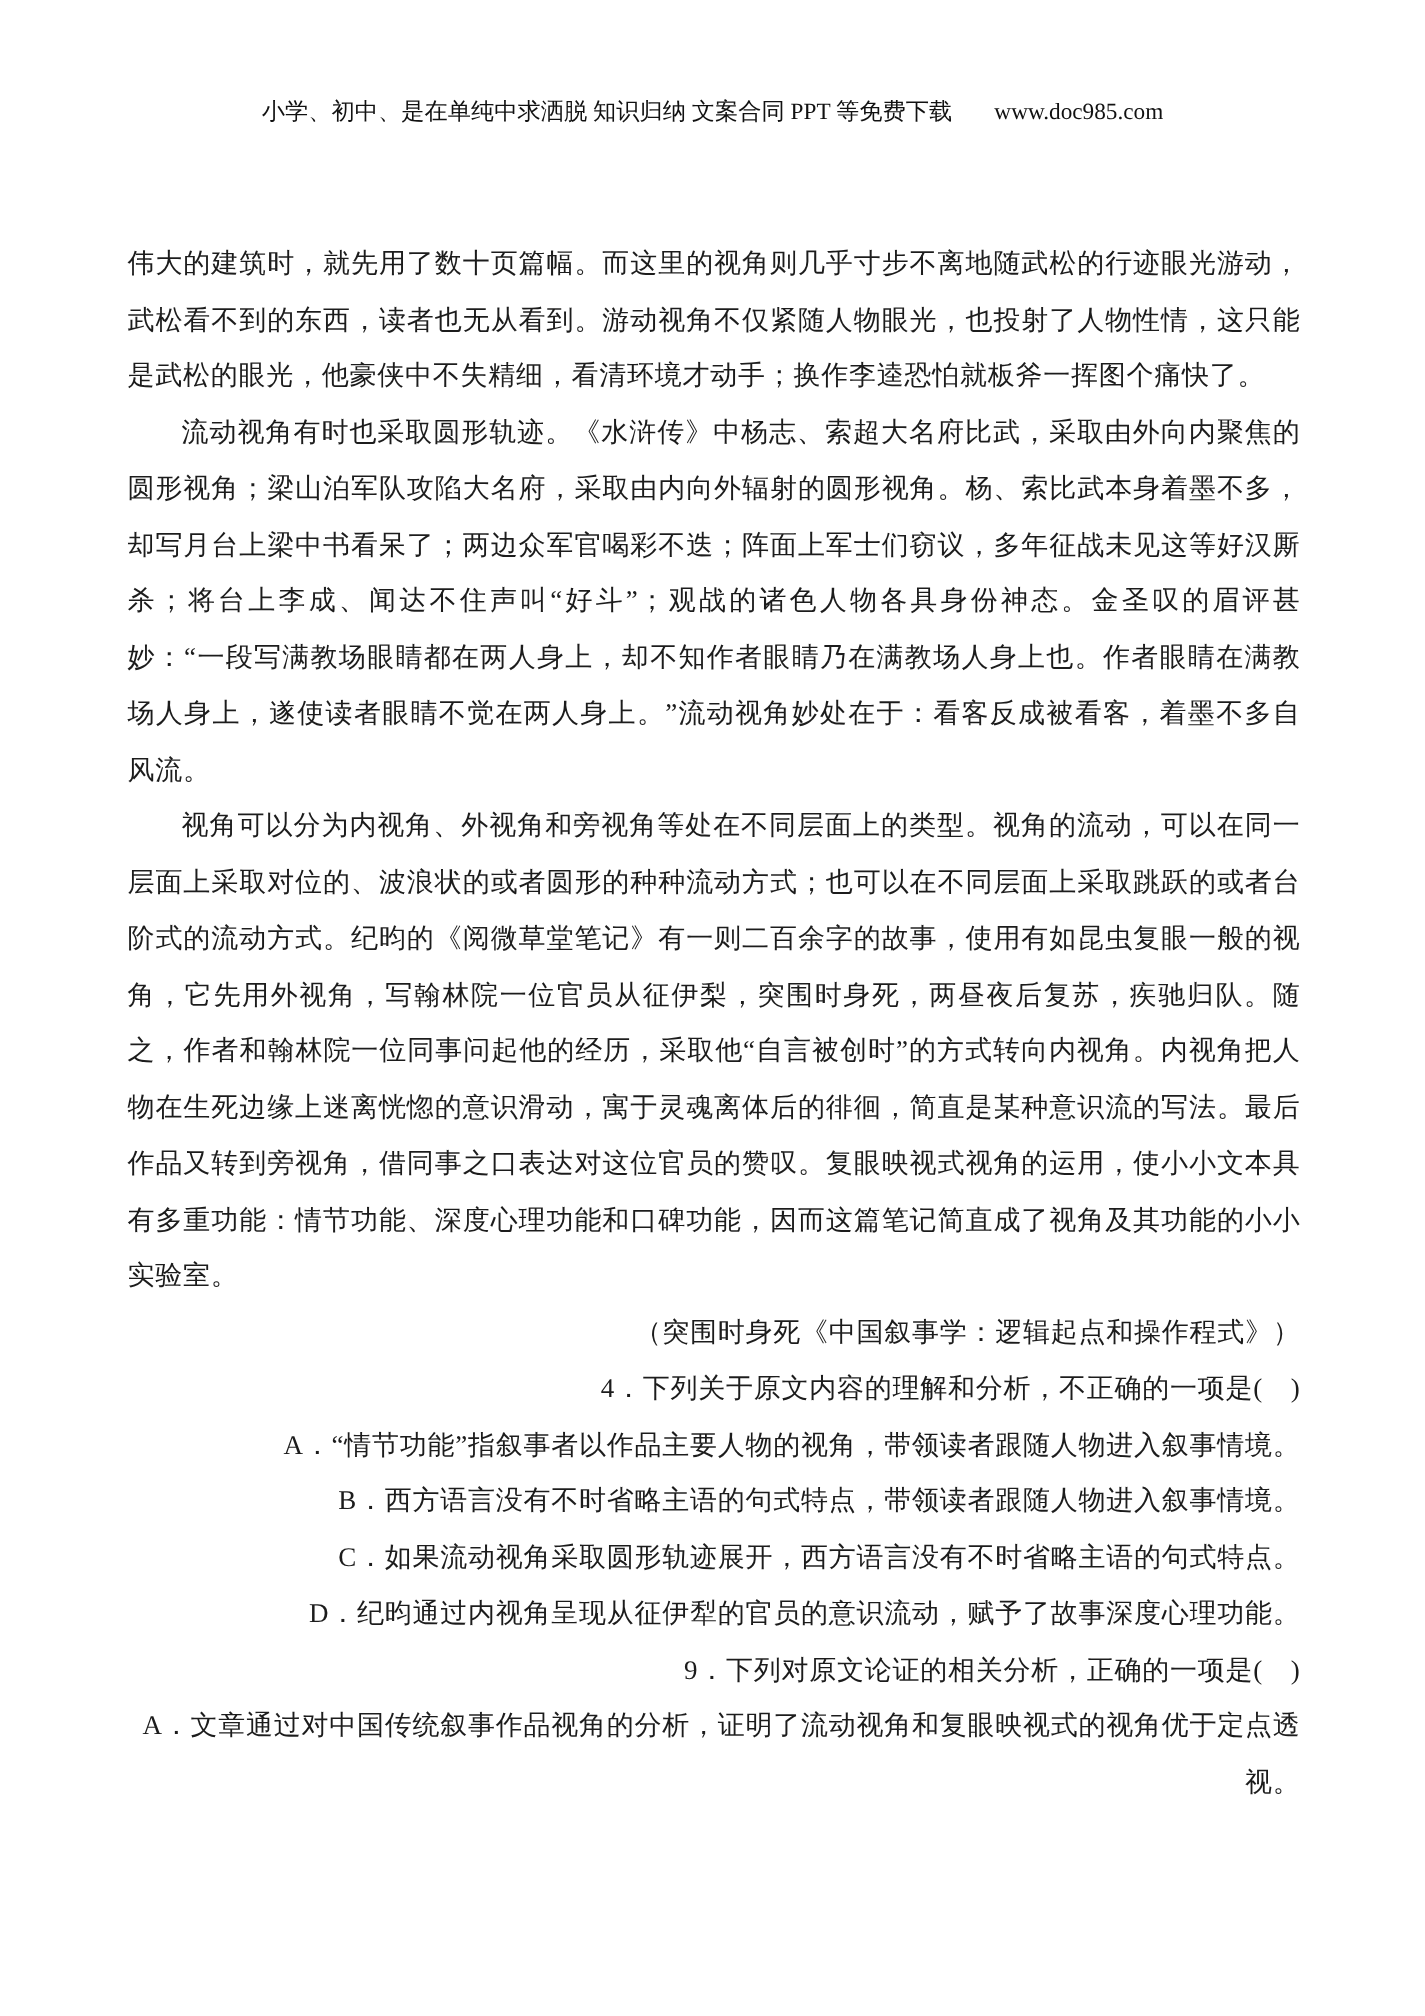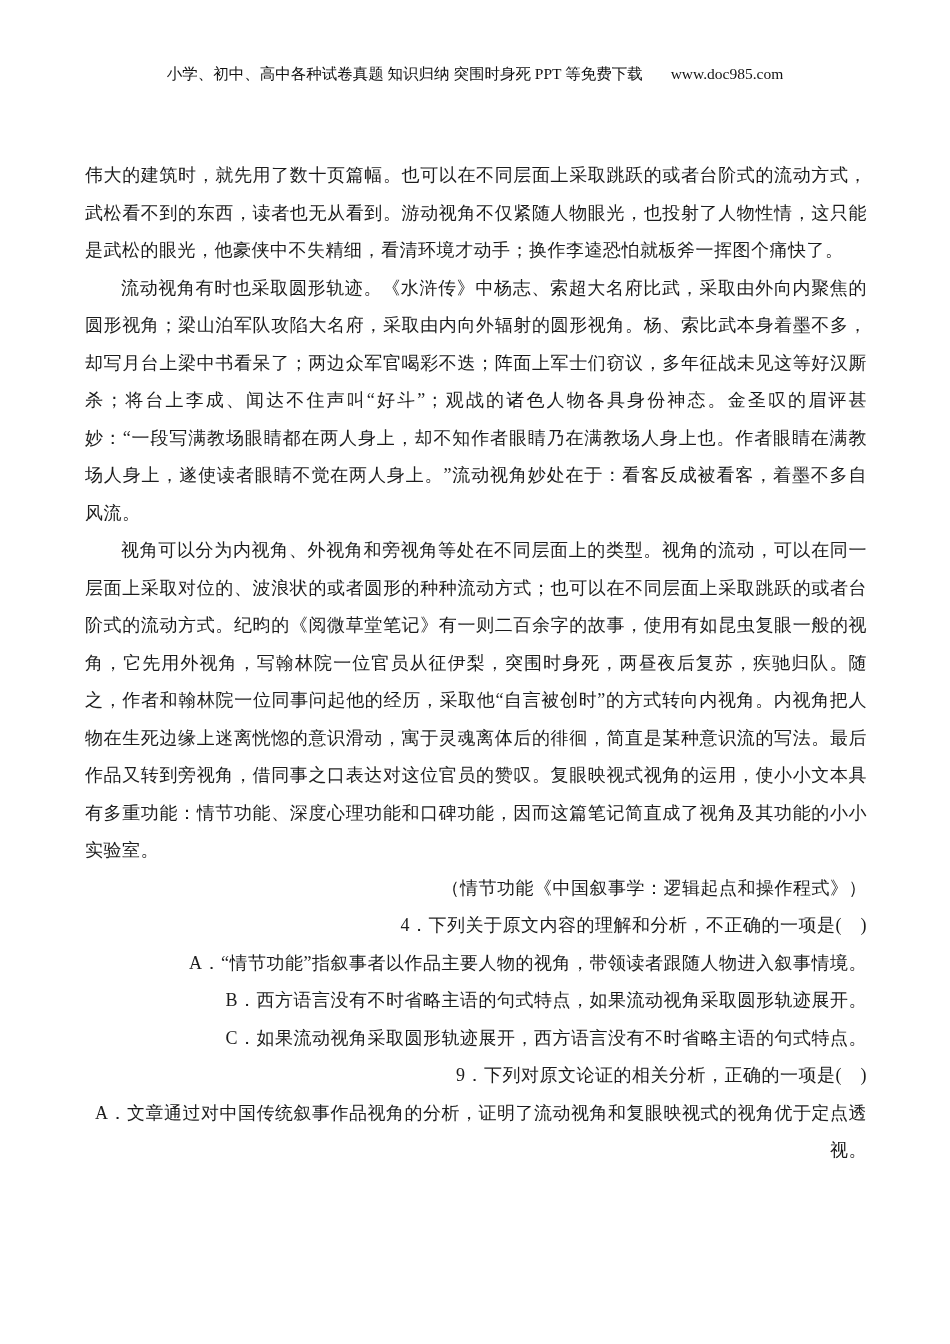--- a/index.html
+++ b/index.html
@@ -51,36 +51,37 @@
     text-align: right;
     letter-spacing: 0.5px;
   }
 </style>
 </head>
 <body>
 
 <div class="page">
 
   <div class="header">
-    <span>小学、初中、高中各种试卷真题 知识归纳 突围时身死 PPT 等免费下载</span><span class="gap"></span><span>www.doc985.com</span>
+    <span>小学、初中、是在单纯中求洒脱 知识归纳 文案合同 PPT 等免费下载</span><span class="gap"></span><span>www.doc985.com</span>
   </div>
 
   <div class="content">
 
-    <p class="para">伟大的建筑时，就先用了数十页篇幅。也可以在不同层面上采取跳跃的或者台阶式的流动方式，武松看不到的东西，读者也无从看到。游动视角不仅紧随人物眼光，也投射了人物性情，这只能是武松的眼光，他豪侠中不失精细，看清环境才动手；换作李逵恐怕就板斧一挥图个痛快了。</p>
+    <p class="para">伟大的建筑时，就先用了数十页篇幅。而这里的视角则几乎寸步不离地随武松的行迹眼光游动，武松看不到的东西，读者也无从看到。游动视角不仅紧随人物眼光，也投射了人物性情，这只能是武松的眼光，他豪侠中不失精细，看清环境才动手；换作李逵恐怕就板斧一挥图个痛快了。</p>
     <p class="para indent">流动视角有时也采取圆形轨迹。《水浒传》中杨志、索超大名府比武，采取由外向内聚焦的圆形视角；梁山泊军队攻陷大名府，采取由内向外辐射的圆形视角。杨、索比武本身着墨不多，却写月台上梁中书看呆了；两边众军官喝彩不迭；阵面上军士们窃议，多年征战未见这等好汉厮杀；将台上李成、闻达不住声叫“好斗”；观战的诸色人物各具身份神态。金圣叹的眉评甚妙：“一段写满教场眼睛都在两人身上，却不知作者眼睛乃在满教场人身上也。作者眼睛在满教场人身上，遂使读者眼睛不觉在两人身上。”流动视角妙处在于：看客反成被看客，着墨不多自风流。</p>
     <p class="para indent">视角可以分为内视角、外视角和旁视角等处在不同层面上的类型。视角的流动，可以在同一层面上采取对位的、波浪状的或者圆形的种种流动方式；也可以在不同层面上采取跳跃的或者台阶式的流动方式。纪昀的《阅微草堂笔记》有一则二百余字的故事，使用有如昆虫复眼一般的视角，它先用外视角，写翰林院一位官员从征伊梨，突围时身死，两昼夜后复苏，疾驰归队。随之，作者和翰林院一位同事问起他的经历，采取他“自言被创时”的方式转向内视角。内视角把人物在生死边缘上迷离恍惚的意识滑动，寓于灵魂离体后的徘徊，简直是某种意识流的写法。最后作品又转到旁视角，借同事之口表达对这位官员的赞叹。复眼映视式视角的运用，使小小文本具有多重功能：情节功能、深度心理功能和口碑功能，因而这篇笔记简直成了视角及其功能的小小实验室。</p>
 
-    <p class="attribution">（情节功能《中国叙事学：逻辑起点和操作程式》）</p>
+    <p class="attribution">（突围时身死《中国叙事学：逻辑起点和操作程式》）</p>
 
     <div>
       <p class="stem">4．下列关于原文内容的理解和分析，不正确的一项是(　)</p>
       <p class="option">A．“情节功能”指叙事者以作品主要人物的视角，带领读者跟随人物进入叙事情境。</p>
-      <p class="option">B．西方语言没有不时省略主语的句式特点，如果流动视角采取圆形轨迹展开。</p>
+      <p class="option">B．西方语言没有不时省略主语的句式特点，带领读者跟随人物进入叙事情境。</p>
       <p class="option">C．如果流动视角采取圆形轨迹展开，西方语言没有不时省略主语的句式特点。</p>
+      <p class="option">D．纪昀通过内视角呈现从征伊犁的官员的意识流动，赋予了故事深度心理功能。</p>
     </div>
 
     <div>
       <p class="stem">9．下列对原文论证的相关分析，正确的一项是(　)</p>
       <p class="option">A．文章通过对中国传统叙事作品视角的分析，证明了流动视角和复眼映视式的视角优于定点透视。</p>
     </div>
 
   </div>
 
 </div>

